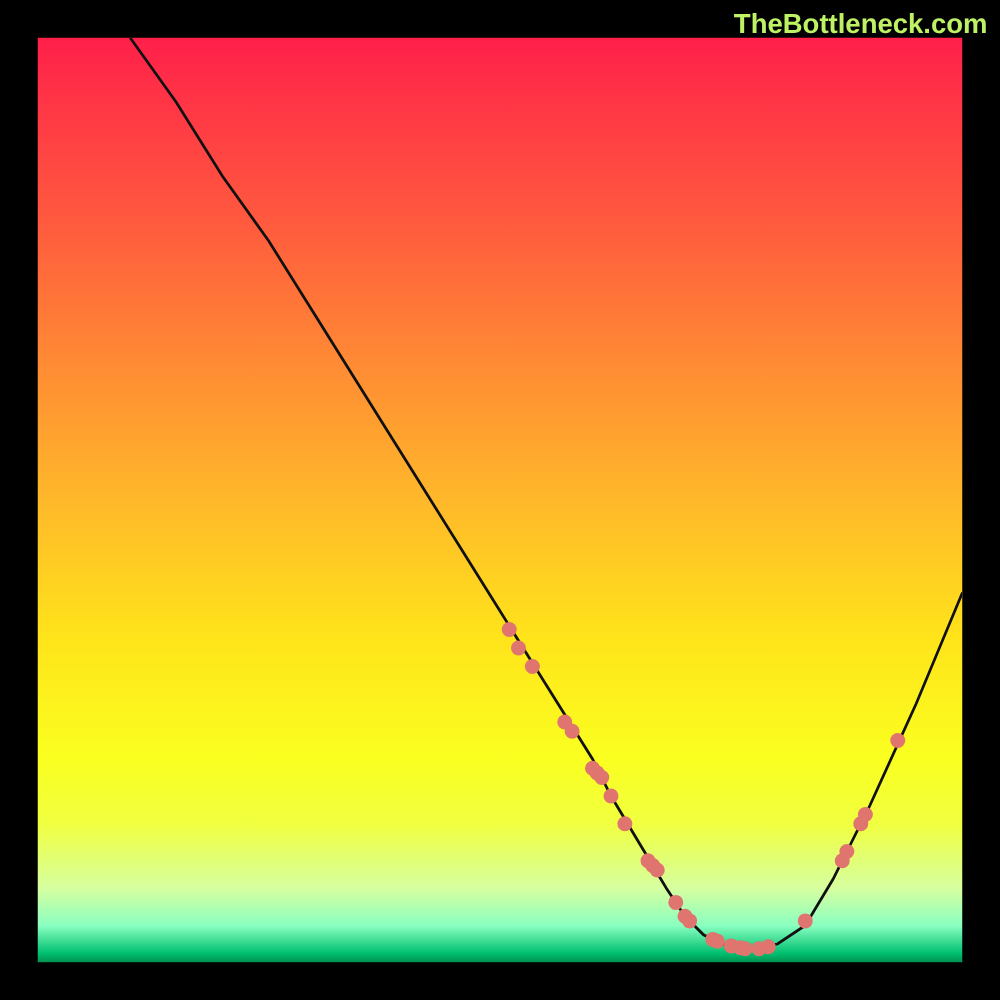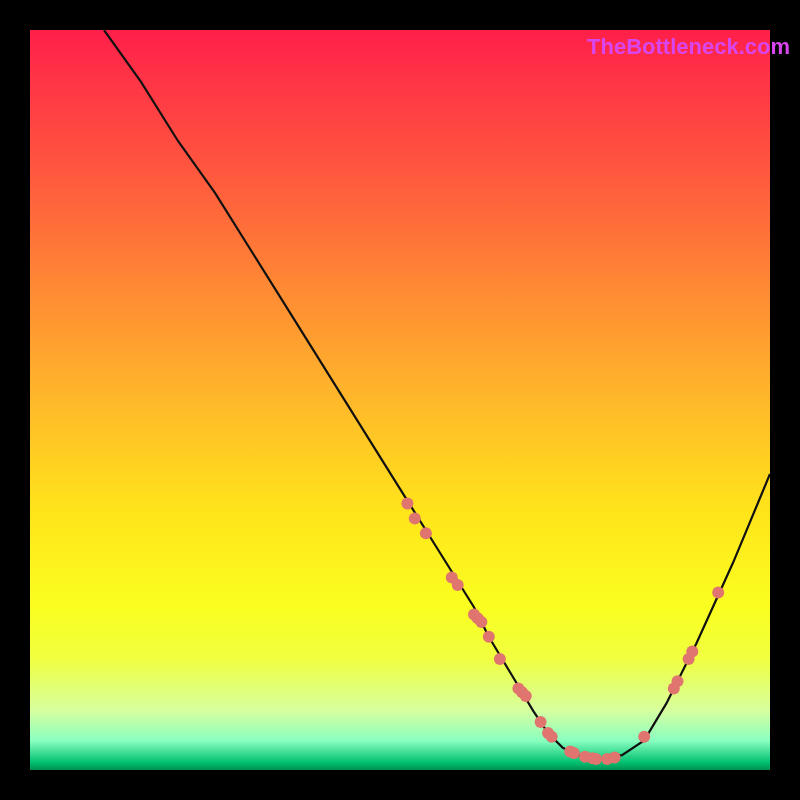--- a/index.html
+++ b/index.html
@@ -1,25 +1,24 @@
 <!DOCTYPE html>
 <html><head>
 <meta charset="utf-8">
 <style>
   * { margin: 0; padding: 0; box-sizing: border-box; }
   body { width: 800px; height: 800px; background: #000; position: relative; font-family: Arial, sans-serif; }
   .watermark {
     position: absolute;
     top: 6px;
     right: 10px;
-    color: #d946ef;
+    color: #bef264;
     font-size: 22px;
     font-weight: bold;
     z-index: 10;
-    margin-top: 28px;
   }
   .plot-area {
     position: absolute;
     left: 30px;
     top: 30px;
     width: 740px;
     height: 740px;
     overflow: hidden;
   }
   .gradient-bg {

